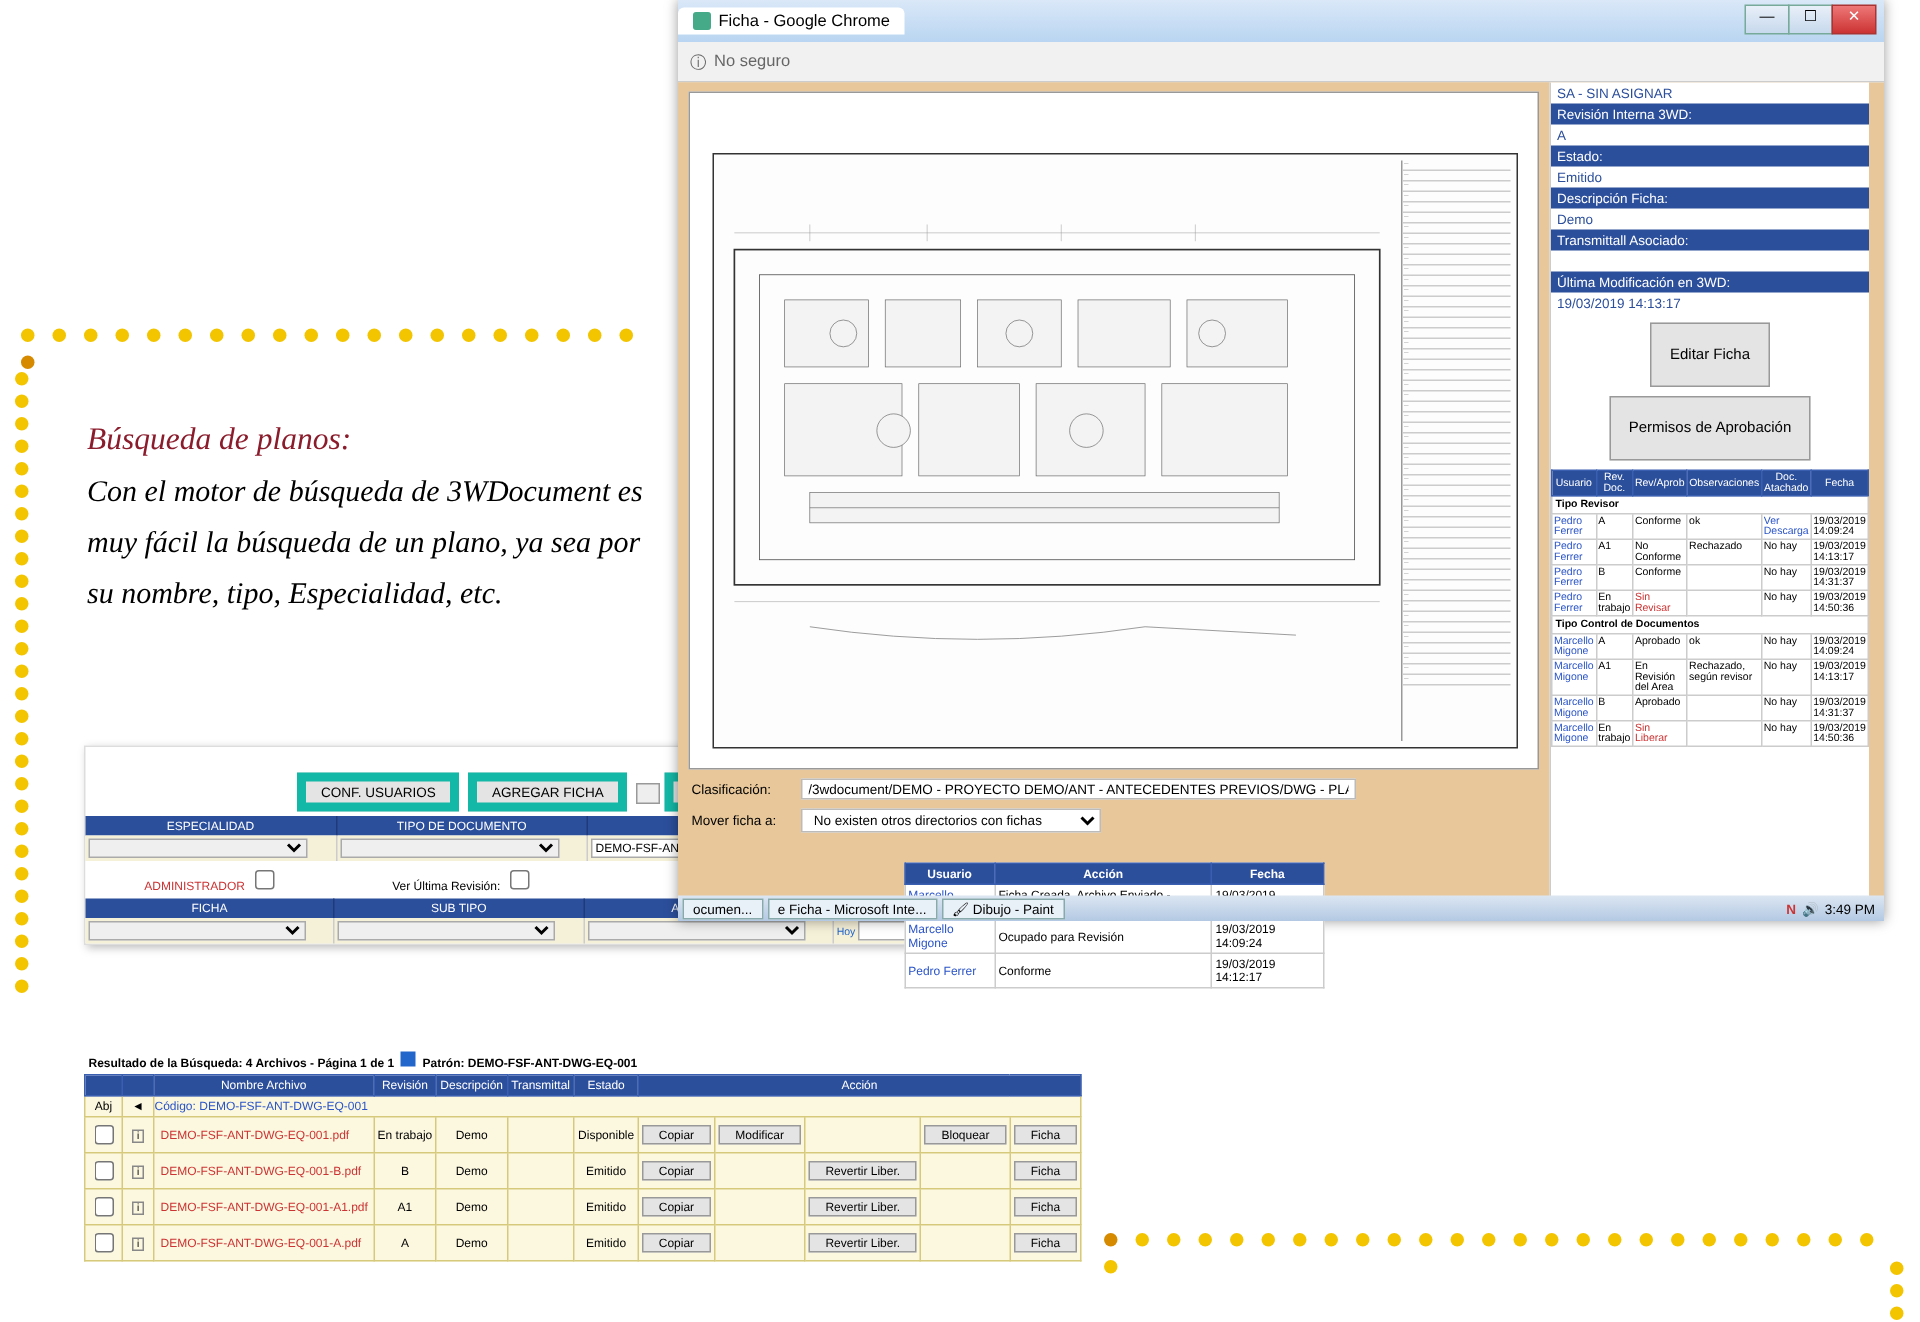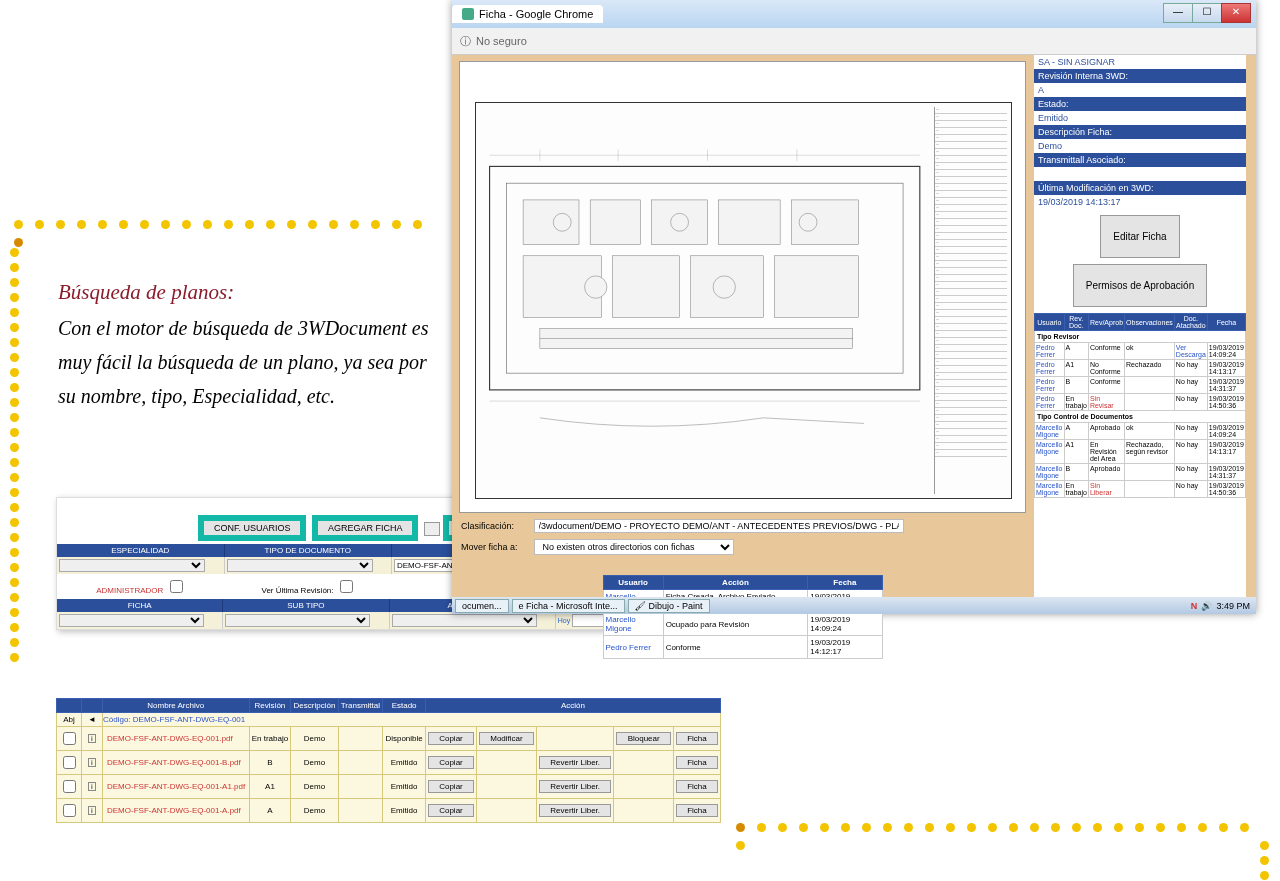--- a/index.html
+++ b/index.html
@@ -155,20 +155,21 @@
   </div>
   <div class="inprow">
     <div class="cell"><select><option></option></select></div>
     <div class="cell"><select><option></option></select></div>
     <div class="cell"><select><option></option></select></div>
     <div class="cell" style="font-size:7px"><a style="color:#26c">Hoy</a> <input style="width: 30px;"> <select style="width:50px"><option>Ingreso 3WD</option></select> <input style="width: 30px;"> <a style="color:#26c">Hoy</a></div>
   </div>
 </div>
 
 <div class="results">
+  <div class="resmeta"><b>Resultado de la Búsqueda: 4 Archivos - Página 1 de 1</b> &nbsp;<span style="display:inline-block;width:10px;height:10px;background:#26c"></span>&nbsp; <b>Patrón: DEMO-FSF-ANT-DWG-EQ-001</b></div>
   <table class="tbl">
     <tbody>
         <tr>
       <th style="width:16px"></th>
           <th style="width:16px"></th>
       <th>Nombre Archivo</th>
       <th>Revisión</th>
       <th>Descripción</th>
       <th>Transmittal</th>
       <th>Estado</th>

